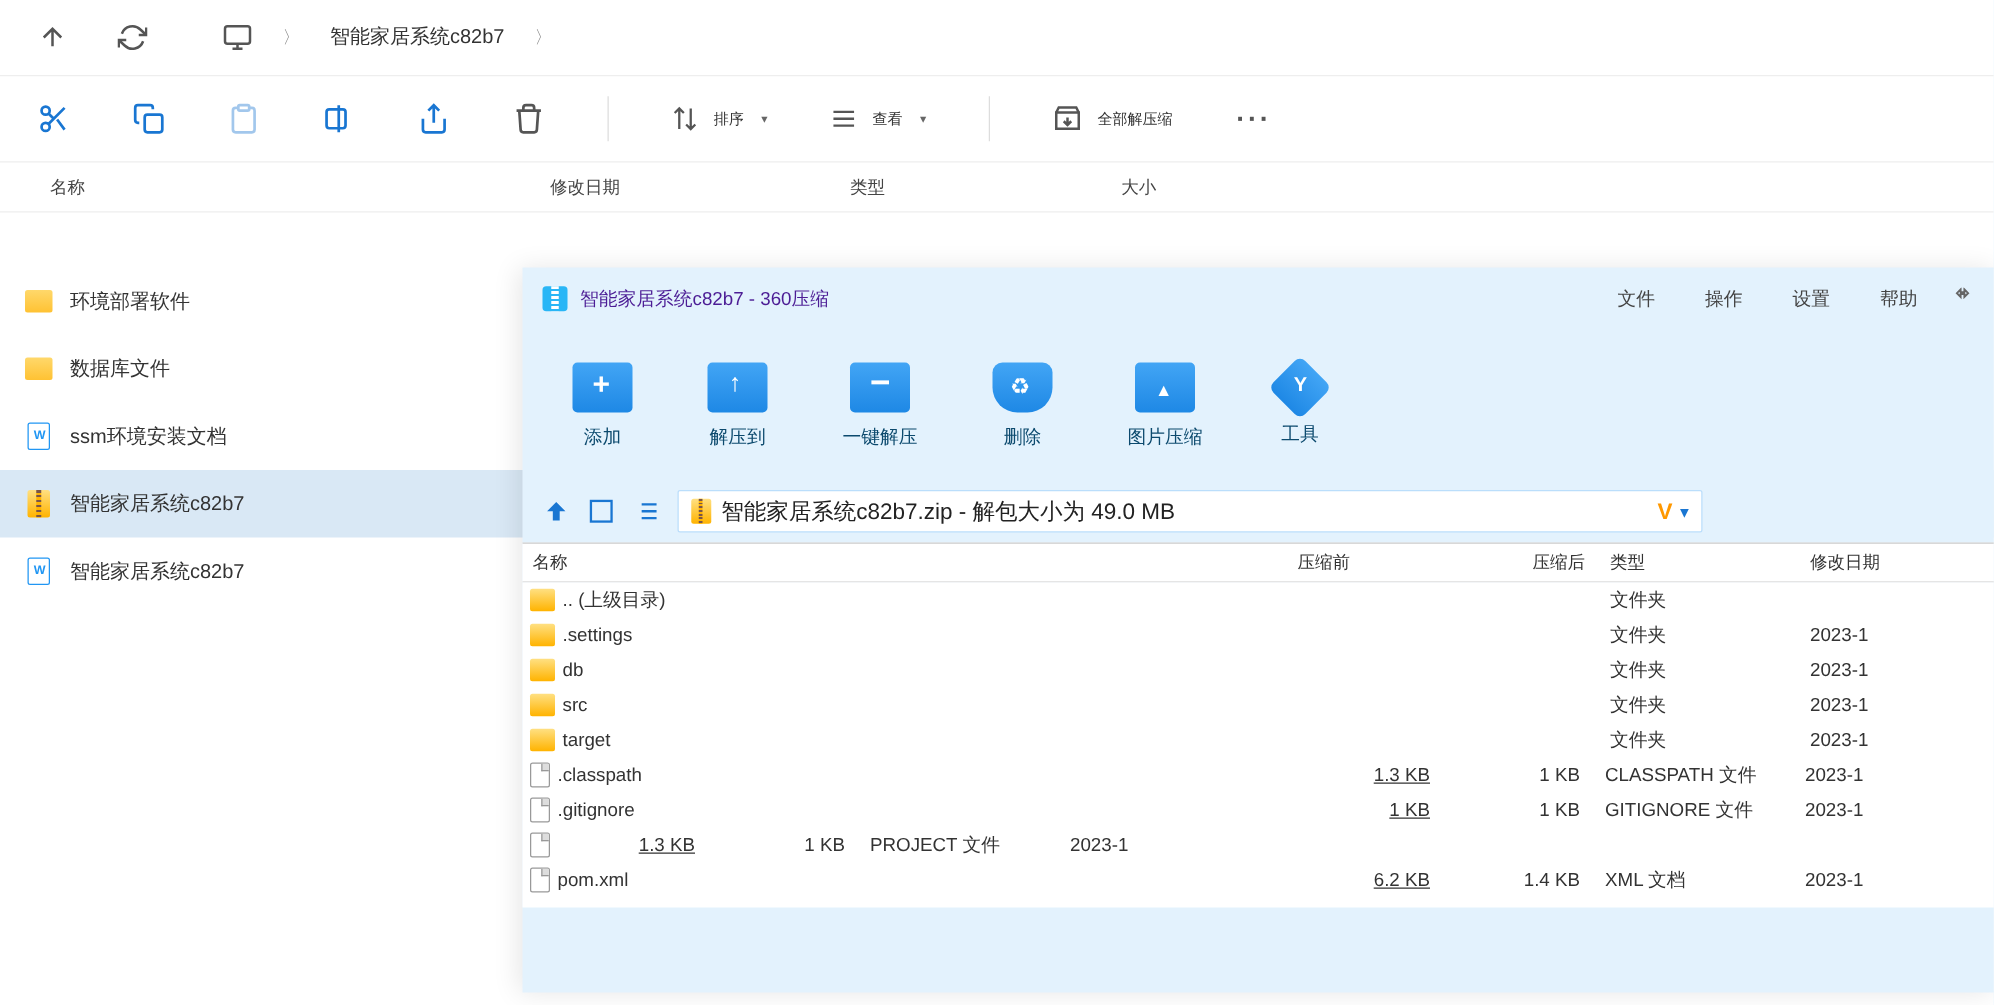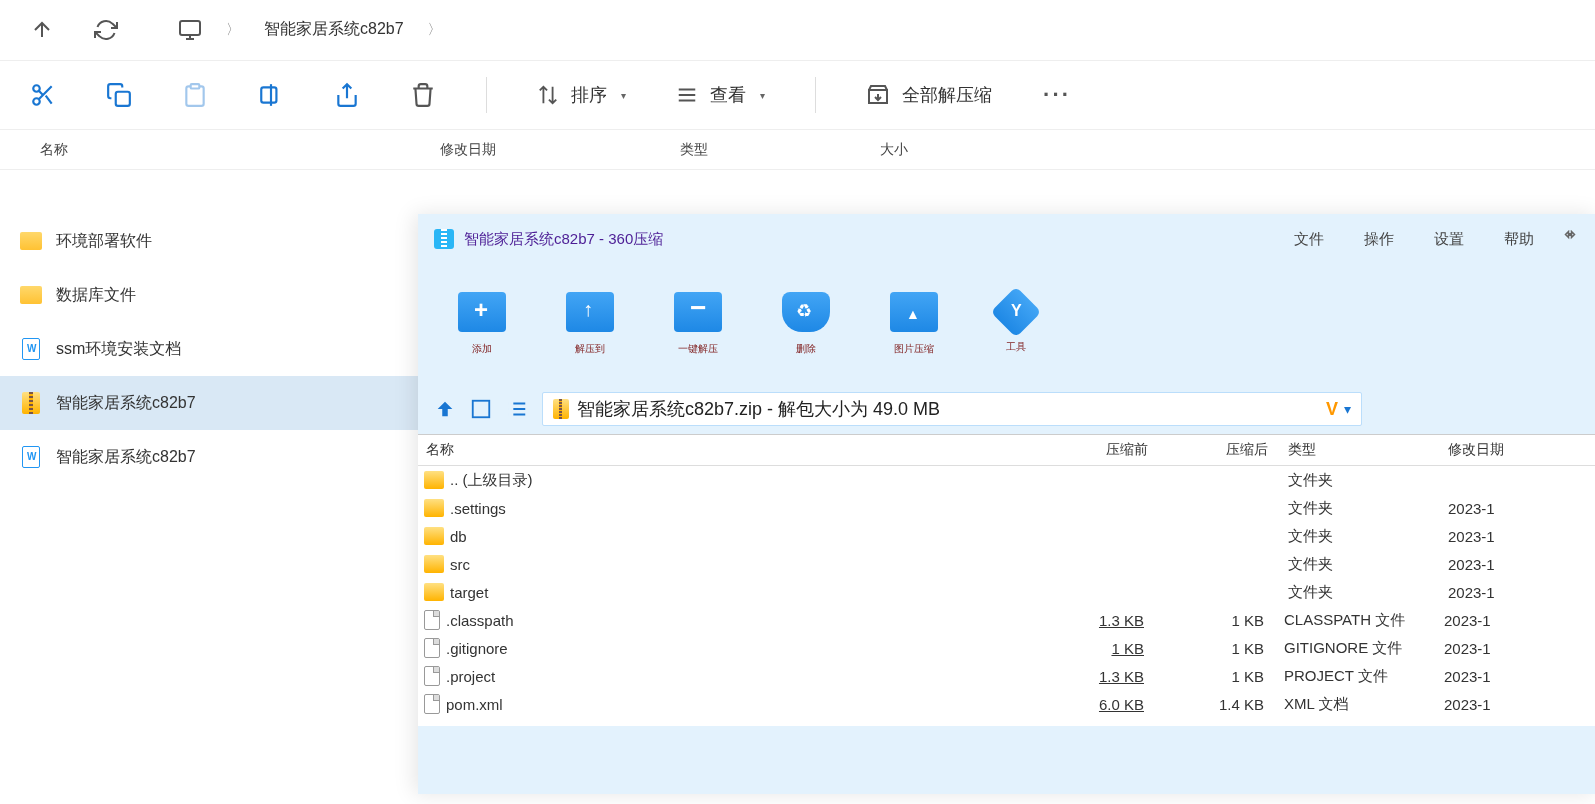--- a/index.html
+++ b/index.html
@@ -10,31 +10,31 @@
 .nav-btn { width: 24px; height: 24px; display: flex; align-items: center; justify-content: center; cursor: pointer; color: #555; }
 .breadcrumb { display: flex; align-items: center; gap: 24px; margin-left: 20px; }
 .crumb-sep { color: #888; font-size: 14px; }
 .crumb-text { font-size: 16px; }
 
 
 .toolbar { height: 70px; display: flex; align-items: center; padding: 0 30px; border-top: 1px solid #eee; border-bottom: 1px solid #eee; gap: 50px; }
 .tool-btn { display: flex; align-items: center; justify-content: center; cursor: pointer; color: #1976d2; }
 .tool-btn.danger { color: #555; }
 .tool-group { display: flex; align-items: center; gap: 12px; cursor: pointer; }
-.tool-label { font-size: 18px; color: #333; }
+.tool-label { font-size: 12px; color: #333; }
 .vdiv { width: 1px; height: 36px; background: #ddd; }
 .chev { font-size: 10px; color: #666; margin-left: 2px; }
 
 
 .col-headers { height: 40px; display: flex; align-items: center; padding: 0 20px; border-bottom: 1px solid #eee; }
 .col-h { font-size: 14px; color: #444; }
 .ch-name { width: 420px; padding-left: 20px; }
 .ch-date { width: 240px; }
 .ch-type { width: 200px; }
-.ch-size { width: 120px; }
+.ch-size { width: 120px; margin-left: 17px; }
 
 
 .explorer-body { position: relative; height: calc(804px - 170px); margin-top: 44px; }
 .file-row { height: 54px; display: flex; align-items: center; padding: 0 20px; gap: 14px; cursor: pointer; }
 .file-row.selected { background: #d9e8f5; }
 .f-icon { width: 22px; height: 22px; display: flex; align-items: center; justify-content: center; }
 .folder-ico { width: 22px; height: 18px; background: linear-gradient(#ffd86b,#ffc233); border-radius: 2px; position: relative; }
 .doc-ico { width: 18px; height: 22px; background: #fff; border: 1px solid #2196f3; border-radius: 2px; position: relative; }
 .doc-ico::after { content: "W"; position: absolute; font-size: 10px; color: #2196f3; top: 4px; left: 4px; font-weight: bold; }
 .zip-ico { width: 18px; height: 22px; background: linear-gradient(#ffe082,#ffb300); border-radius: 2px; position: relative; }
@@ -59,35 +59,35 @@
 .zti-extract { background: linear-gradient(#42a5f5,#1e88e5); }
 .zti-extract::after { content: "↑"; position: absolute; color: #fff; font-size: 20px; font-weight: bold; top: 6px; left: 17px; }
 .zti-quick { background: linear-gradient(#42a5f5,#1e88e5); }
 .zti-quick::after { content: "−"; position: absolute; color: #fff; font-size: 28px; font-weight: bold; top: 0px; left: 16px; }
 .zti-delete { background: linear-gradient(#42a5f5,#1e88e5); border-radius: 8px 8px 20px 20px; }
 .zti-delete::after { content: "♻"; position: absolute; color: #fff; font-size: 18px; top: 8px; left: 14px; }
 .zti-img { background: linear-gradient(#42a5f5,#1e88e5); }
 .zti-img::after { content: "▲"; position: absolute; color: #fff; font-size: 14px; top: 14px; left: 16px; }
 .zti-tool { background: linear-gradient(#42a5f5,#1e88e5); transform: rotate(45deg); border-radius: 6px; width: 36px; height: 36px; }
 .zti-tool::after { content: "Y"; position: absolute; color: #fff; font-size: 16px; font-weight: bold; top: 8px; left: 12px; transform: rotate(-45deg); }
-.zip-tool-label { font-size: 10px; color: #7f1d1d; }
+.zip-tool-label { font-size: 15px; color: #0c4a6e; }
 
 .zip-path-bar { height: 50px; display: flex; align-items: center; padding: 0 16px; gap: 14px; }
 .zp-btn { width: 22px; height: 22px; display: flex; align-items: center; justify-content: center; color: #1976d2; cursor: pointer; }
 .zp-field { flex: 0 0 820px; height: 34px; background: #fff; border: 1px solid #bbdefb; border-radius: 2px; display: flex; align-items: center; padding: 0 10px; gap: 8px; }
 .zp-zip-icon { width: 16px; height: 20px; background: linear-gradient(#ffe082,#ffb300); border-radius: 2px; position: relative; }
 .zp-zip-icon::after { content: ""; position: absolute; width: 3px; height: 20px; left: 6px; background: repeating-linear-gradient(#795548 0 1.5px,#ffb300 1.5px 3px); }
 .zp-text { font-size: 18px; color: #222; }
 .zp-badge { margin-left: auto; display: flex; align-items: center; gap: 6px; }
 .zp-v { color: #ff9800; font-weight: bold; font-size: 18px; }
 .zp-drop { color: #1976d2; }
 
 .zip-list-header { height: 32px; background: #fff; display: flex; align-items: center; border-top: 1px solid #ccc; border-bottom: 1px solid #ddd; font-size: 14px; color: #333; }
 .zh-name { flex: 0 0 620px; padding-left: 8px; }
-.zh-before { flex: 0 0 120px; text-align: right; padding-right: 10px; }
+.zh-before { flex: 0 0 120px; padding-right: 10px; }
 .zh-after { flex: 0 0 120px; text-align: right; padding-right: 10px; }
 .zh-type { flex: 0 0 160px; padding-left: 10px; }
 .zh-date { flex: 1; padding-left: 10px; }
 
 .zip-list { background: #fff; height: 260px; overflow: hidden; }
 .zip-row { height: 28px; display: flex; align-items: center; font-size: 15px; }
 .zr-icon { width: 20px; height: 18px; margin-left: 6px; margin-right: 6px; }
 .zr-folder { background: linear-gradient(#ffe082,#ffb300); border-radius: 2px; }
 .zr-file { background: #fff; border: 1px solid #999; border-radius: 2px; width: 16px; height: 20px; position: relative; }
 .zr-file::after { content: ""; position: absolute; top: 0; right: 0; width: 5px; height: 5px; background: #ddd; border-left: 1px solid #999; border-bottom: 1px solid #999; }
@@ -359,30 +359,29 @@
         <div class="zip-row">
           <div class="zr-icon zr-file"></div>
           <div class="zr-name">.gitignore</div>
           <div class="zr-before">1 KB</div>
           <div class="zr-after">1 KB</div>
           <div class="zr-type">GITIGNORE 文件</div>
           <div class="zr-date">2023-1</div>
         </div>
         <div class="zip-row">
           <div class="zr-icon zr-file"></div>
-          <div class="zr-name">.project</div>
           <div class="zr-before">1.3 KB</div>
           <div class="zr-after">1 KB</div>
           <div class="zr-type">PROJECT 文件</div>
           <div class="zr-date">2023-1</div>
         </div>
         <div class="zip-row">
           <div class="zr-icon zr-file"></div>
           <div class="zr-name">pom.xml</div>
-          <div class="zr-before">6.0 KB</div>
+          <div class="zr-before">6.2 KB</div>
           <div class="zr-after">1.4 KB</div>
           <div class="zr-type">XML 文档</div>
           <div class="zr-date">2023-1</div>
         </div>
       </div>
   </div>
 
   <div class="watermark">CSDN @解包大小为</div>
 </div>
 

